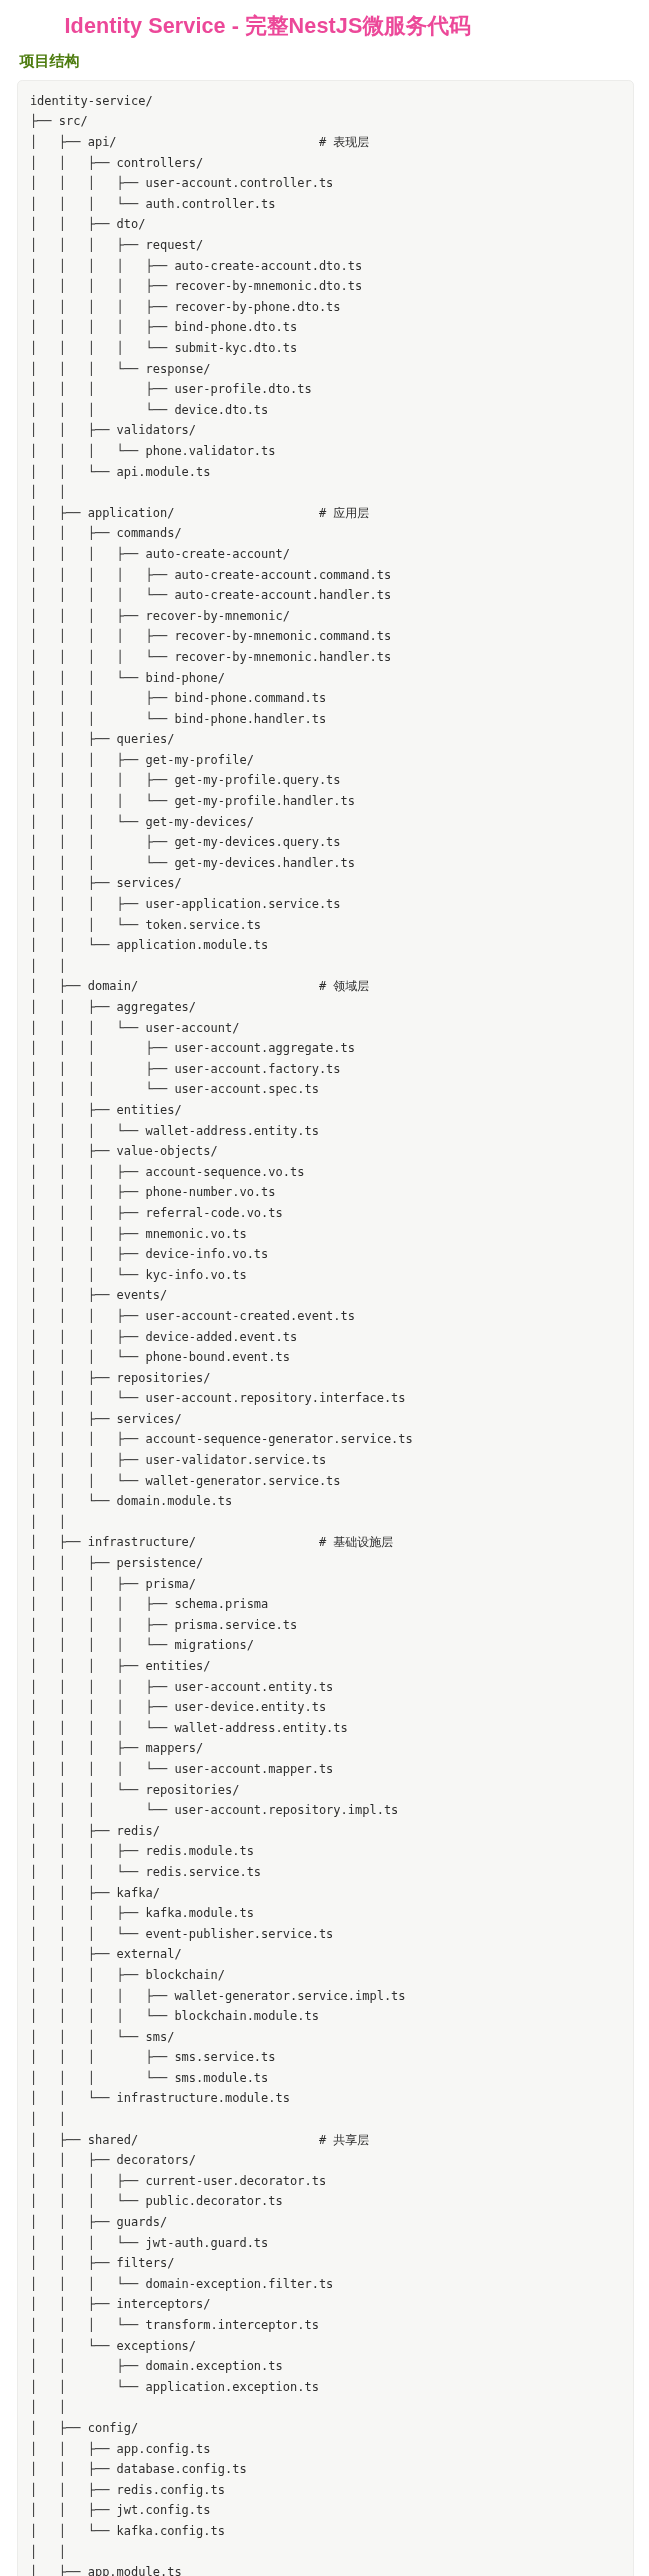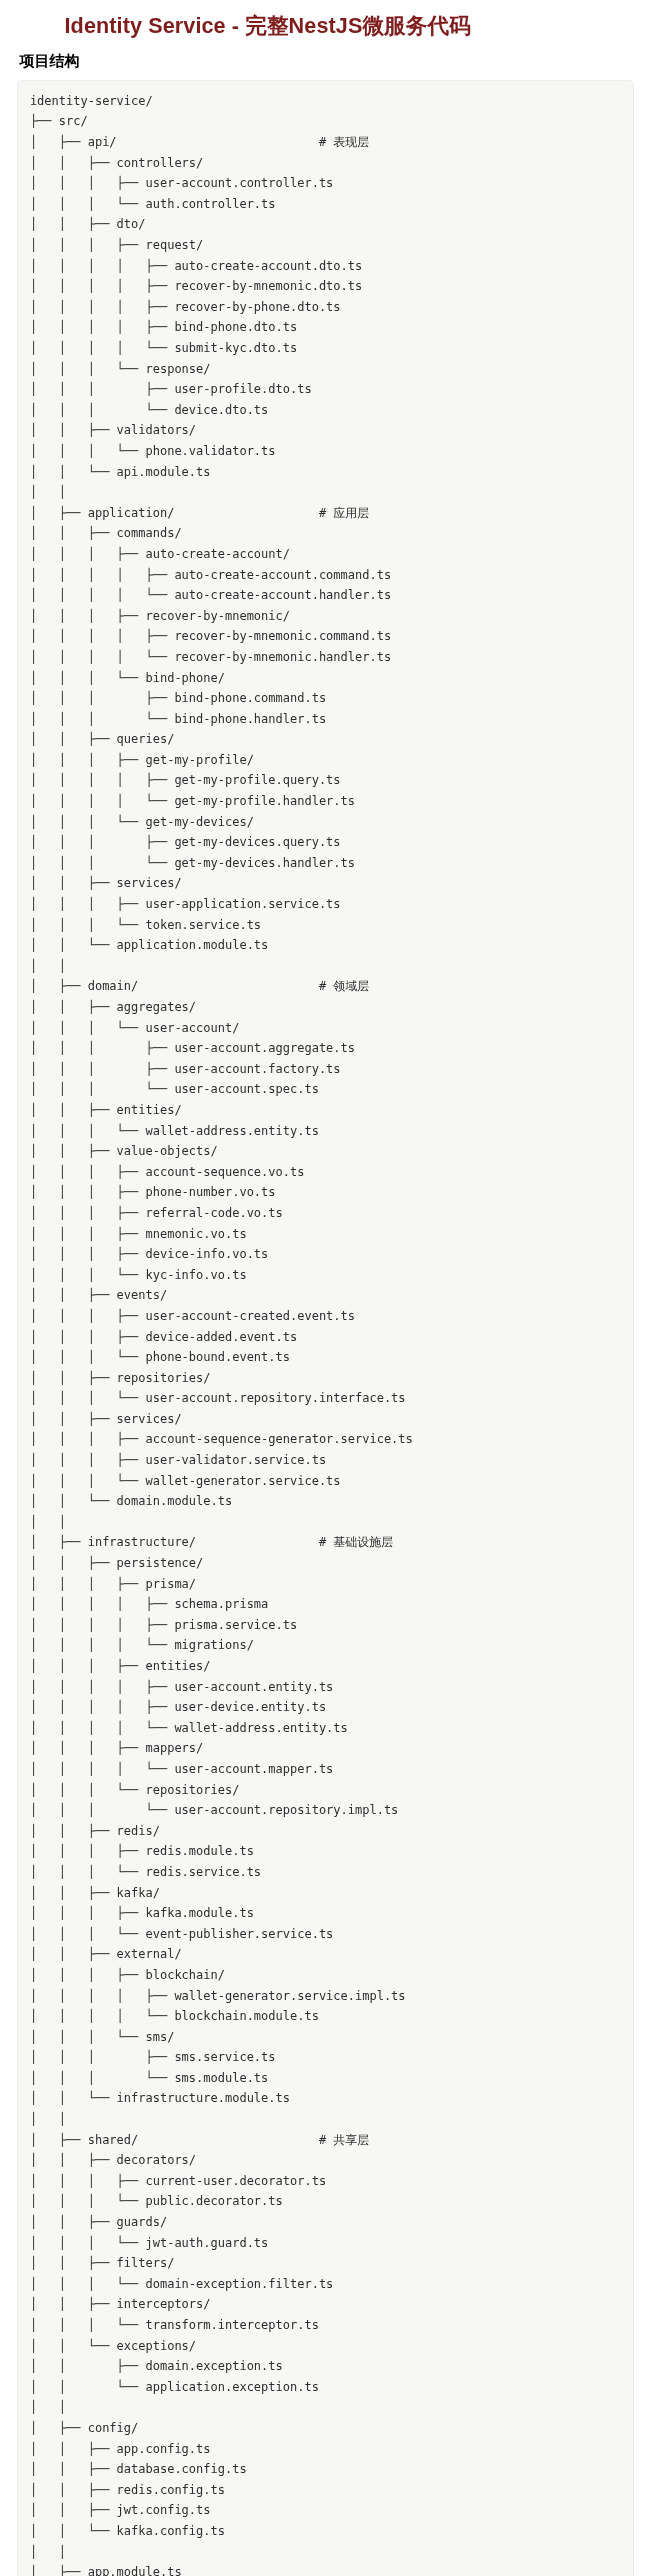--- a/index.html
+++ b/index.html
@@ -48,23 +48,23 @@
   }
   pre.code-block code {
     font-family: inherit;
     font-size: inherit;
   }
 </style>
 </head>
 <body style="background: rgb(255, 255, 255);">
 
 <div class="page">
-  <h1 class="page-title" style="color: #7f1d1d; margin-left: 48px;">Identity Service - 完整NestJS微服务代码</h1>
-
-  <p class="section-heading" style="color: #000000;">项目结构</p>
+  <h1 class="page-title" style="color: #ec4899; margin-left: 48px;">Identity Service - 完整NestJS微服务代码</h1>
+
+  <p class="section-heading" style="color: #4d7c0f;">项目结构</p>
 
   <pre class="code-block" style="background: rgb(247, 247, 245); border-color: rgb(236, 236, 234); color: rgb(45, 45, 45);"><code>identity-service/
 ├── src/
 │   ├── api/                            # 表现层
 │   │   ├── controllers/
 │   │   │   ├── user-account.controller.ts
 │   │   │   └── auth.controller.ts
 │   │   ├── dto/
 │   │   │   ├── request/
 │   │   │   │   ├── auto-create-account.dto.ts

